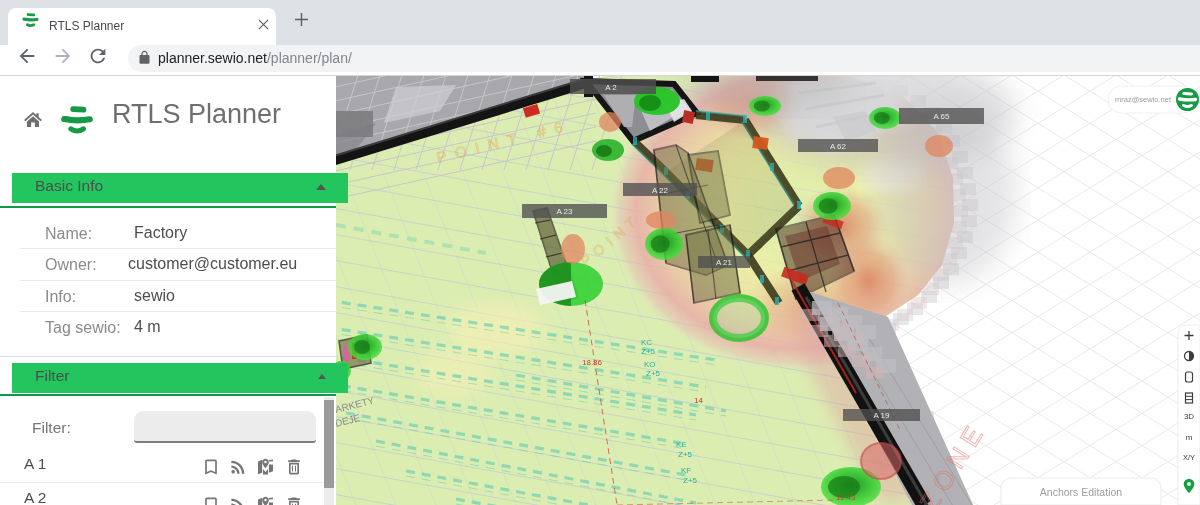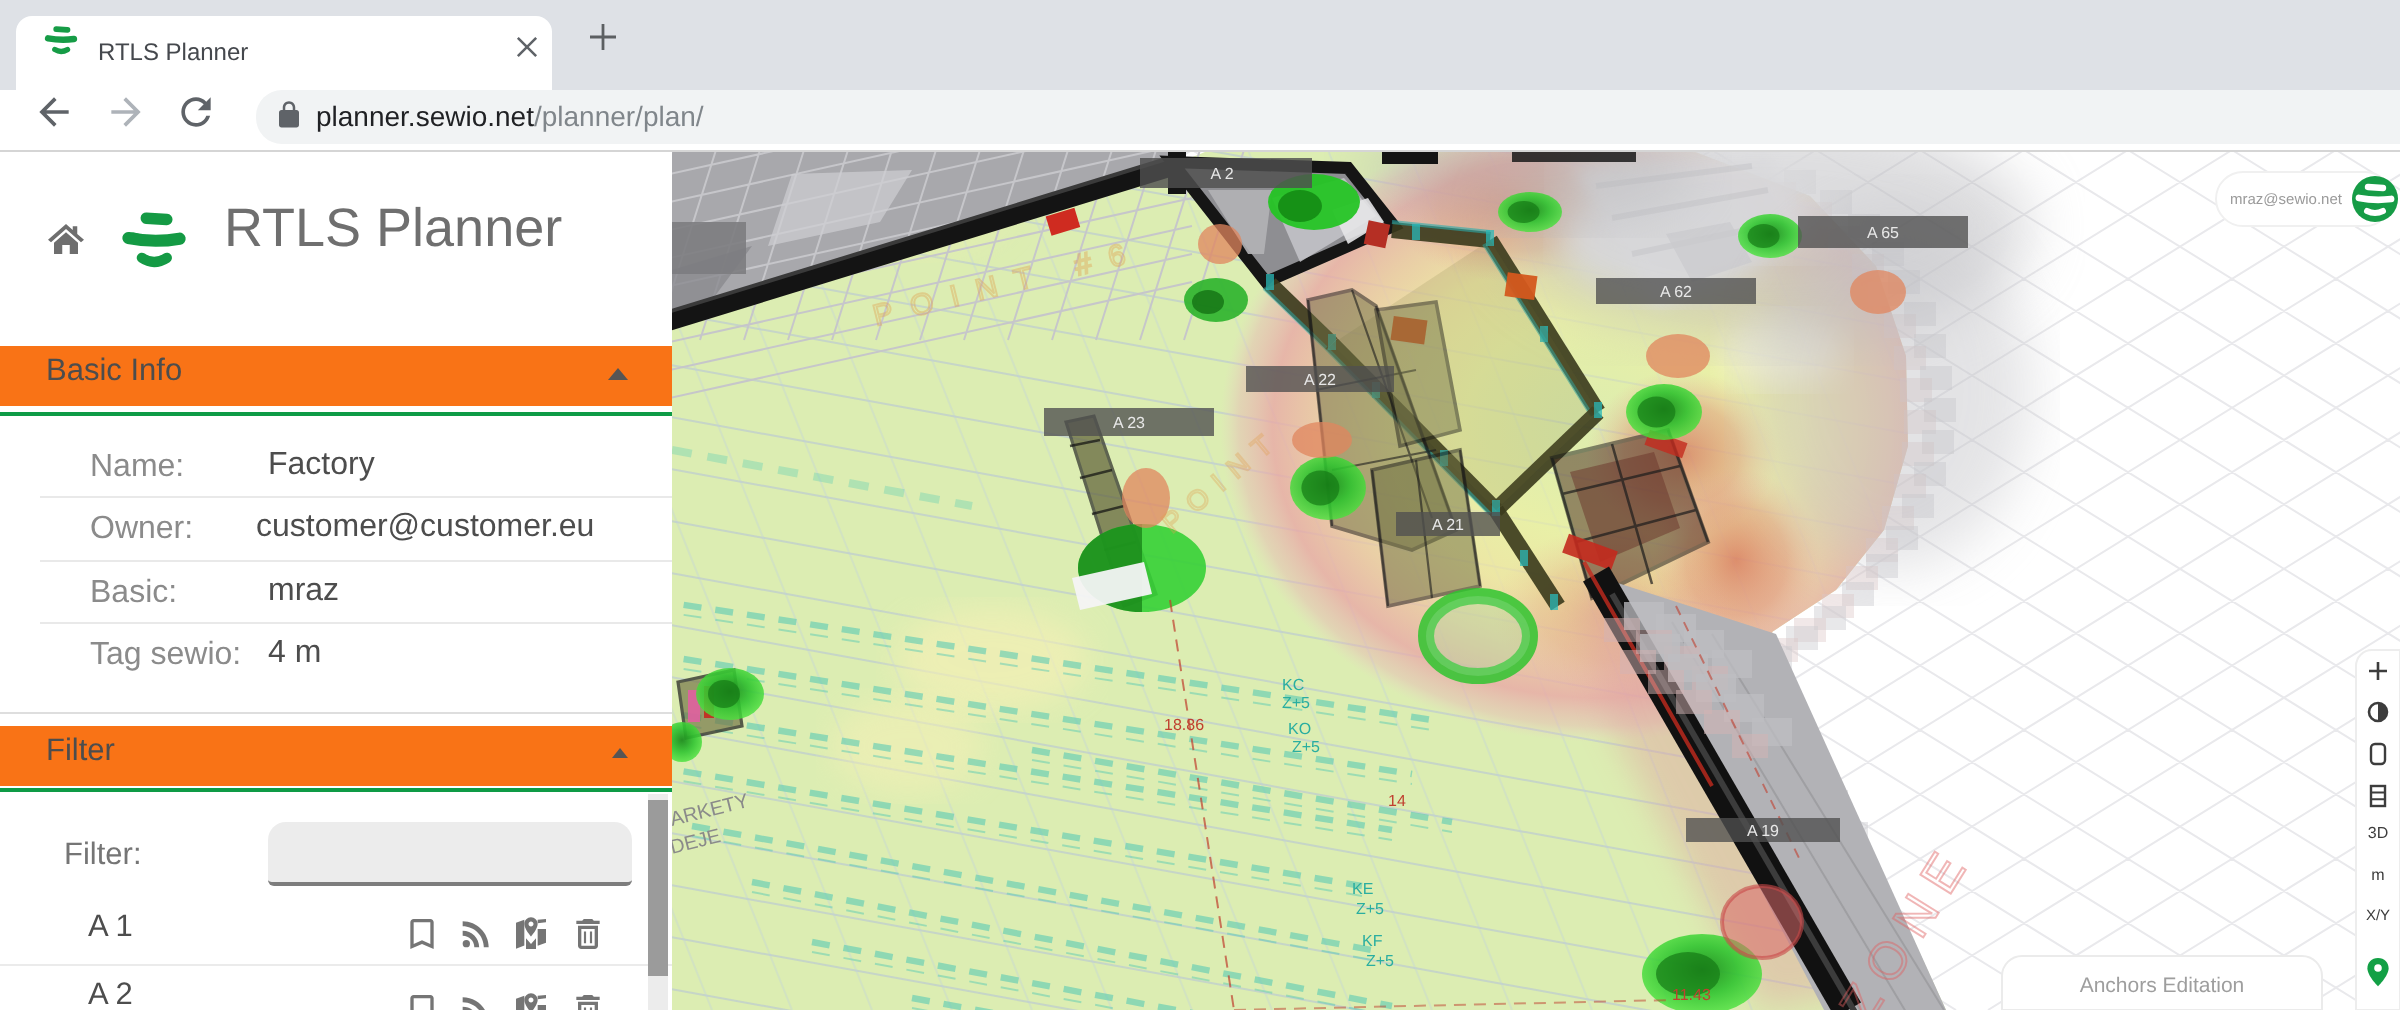--- a/index.html
+++ b/index.html
@@ -16,32 +16,32 @@
   #toolbar { position:absolute; left:0; top:45px; width:1200px; height:30px; background:#fff; }
   .navic { position:absolute; top:45px; width:22px; height:22px; }
   #urlbar { position:absolute; left:128px; top:45px; width:1072px; height:27px; border-radius:13px 0 0 13px; background:#f1f3f4; }
   #urlbar .txt { position:absolute; left:30px; top:5px; font-size:14px; color:#202124; white-space:nowrap; }
   #urlbar .txt .gr { color:#80868b; }
   #pageshadow { position:absolute; left:0; top:75px; width:1200px; height:1px; background:#d5d5d5; }
 
   
   #sidebar { position:absolute; left:0; top:76px; width:336px; height:429px; background:#fff; }
   #sb-title { position:absolute; left:112px; top:23px; font-size:27px; color:#6f6f6f; letter-spacing:0px; }
-  .sect { position:absolute; left:0; width:336px; height:30px; background:#f97316; }
+  .sect { position:absolute; left:12px; width:336px; height:30px; background:#22c55e; }
   .sect .lab { position:absolute; left:23px; top:4px; font-size:15.5px; color:#4d4d4d; }
   .sect .arr { position:absolute; right:22px; top:11px; width:0; height:0; border-left:5px solid transparent; border-right:5px solid transparent; border-bottom:6px solid #555; }
   .greenline { position:absolute; left:0; width:336px; height:2px; background:#0e9b46; }
   .row { position:absolute; left:20px; width:316px; height:31px; border-bottom:1px solid #e9e9e9; }
   .row .k { position:absolute; left:25px; top:7px; font-size:16px; color:#8b8b8b; }
   .row .v { position:absolute; left:114px; top:6px; font-size:16px; color:#4d4d4d; letter-spacing:0px; }
   #filterrow { position:absolute; left:0; top:330px; width:336px; height:50px; }
   #filterrow .k { position:absolute; left:32px; top:13px; font-size:15.5px; color:#757575; }
   #filterbox { position:absolute; left:134px; top:5px; width:182px; height:32px; background:#ececec; border-radius:9px 9px 3px 3px; border-bottom:2px solid #7d7d7d; }
   .arow { position:absolute; left:0; width:336px; height:38px; border-bottom:1px solid #ebebeb; }
-  .arow .nm { position:absolute; left:24px; top:10px; font-size:15.5px; color:#4d4d4d;margin-left:20px; }
+  .arow .nm { position:absolute; left:24px; top:10px; font-size:15.5px; color:#4d4d4d; }
   .arow svg { position:absolute; top:12px; }
   #sb-scroll { position:absolute; left:324px; top:321px; width:10px; height:108px; background:#ececec; }
   #sb-thumb { position:absolute; left:324px; top:324px; width:10px; height:88px; background:#9b9b9b; }
 
   
   #map { position:absolute; left:336px; top:75px; width:864px; height:430px; background:#fff; }
 </style>
 </head>
 <body>
 <div id="page">
@@ -413,22 +413,22 @@
     <div class="greenline" style="top:130px"></div>
     <div class="row" style="top:132px;height:41px">
         <span class="k" style="top:17px">Name:</span>
         <span class="v" style="top:16px">Factory</span>
       </div>
     <div class="row" style="top:173px;height:32px">
         <span class="k">Owner:</span>
         <span class="v" style="left:108px">customer@customer.eu</span>
       </div>
     <div class="row" style="top:205px;height:31px">
-        <span class="k">Basic:</span>
-        <span class="v">mraz</span>
+        <span class="k">Info:</span>
+        <span class="v">sewio</span>
       </div>
     <div class="row" style="top:236px;height:33px;border-bottom:none">
         <span class="k">Tag sewio:</span>
         <span class="v">4 m</span>
       </div>
     <div style="position:absolute;left:0;top:280px;width:336px;height:1px;background:#dedede"></div>
     <div class="sect" style="top:287px">
         <span class="lab">Filter</span>
         <span class="arr" style="border-bottom-width:5px;border-left-width:4px;border-right-width:4px;"></span>
       </div>

